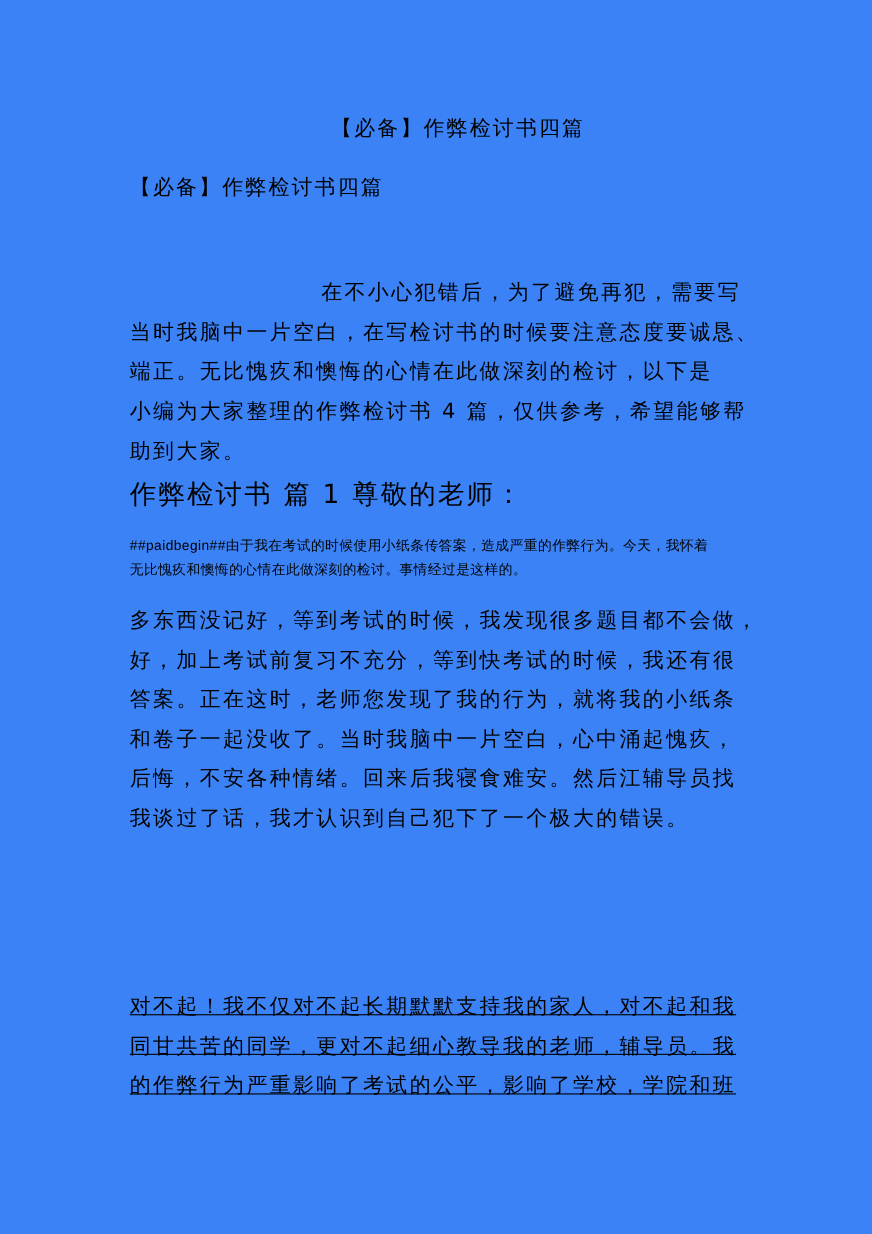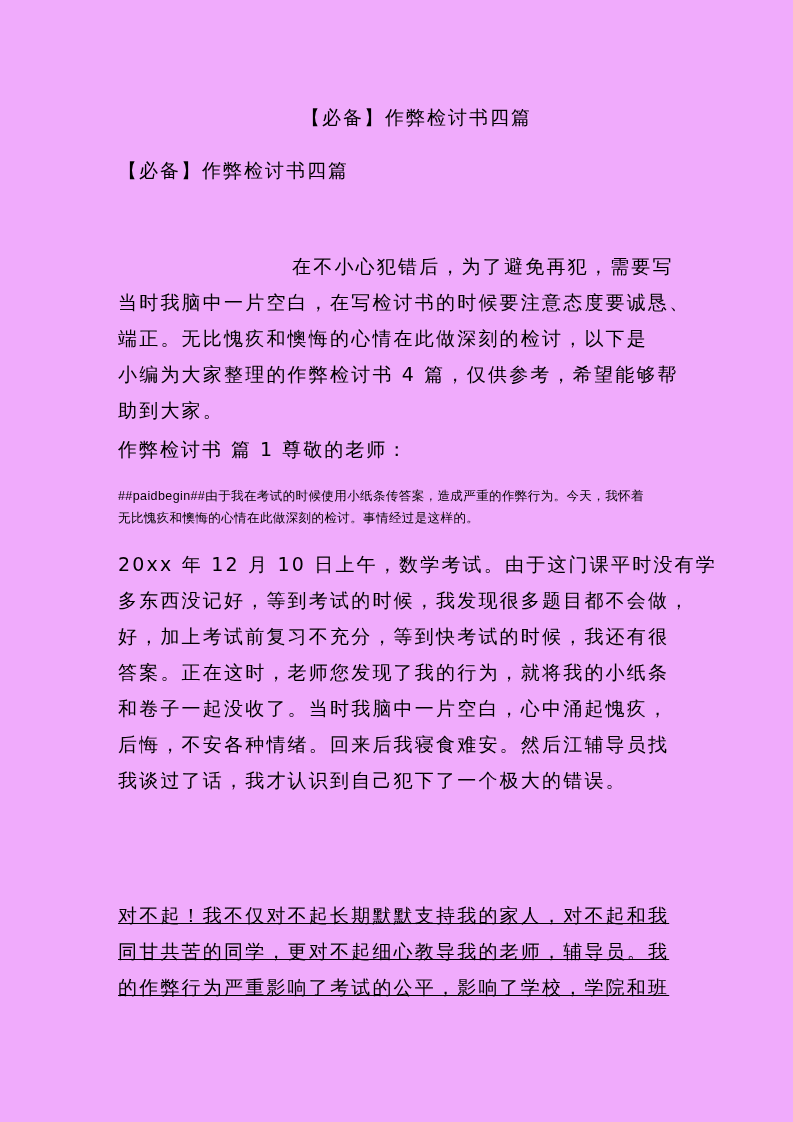--- a/index.html
+++ b/index.html
@@ -13,21 +13,21 @@
       position: relative;
       overflow: hidden;
       color: #000000;
       font-family: "DejaVu Sans", "Liberation Sans", sans-serif;
     }
     .page {
       position: absolute;
       left: 0; top: 0;
       width: 793px;
       height: 1122px;
-      background: #f0abfc;
+      background: #3b82f6;
     }
     .title {
       position: absolute;
       left: 0;
       width: 793px;
       top: 103px;
       text-align: center;
       font-size: 19px;
       letter-spacing: 2px;
       line-height: 28px;
@@ -54,21 +54,21 @@
       display: block;
       white-space: nowrap;
       height: 36px;
     }
     .intro { top: 208px; margin-top: 40px; }
     .intro .line.first { padding-left: 174px; }
     .section-heading {
       position: absolute;
       left: 118px;
       top: 435px;
-      font-size: 19px;
+      font-size: 24px;
       letter-spacing: 2px;
       line-height: 28px;
       white-space: nowrap;
     }
     .small-block {
       position: absolute;
       left: 118px;
       top: 485px;
       width: 570px;
       font-family: "DejaVu Serif", "Liberation Serif", serif;
@@ -103,21 +103,20 @@
   </div>
 
   <div class="section-heading">作弊检讨书  篇 1 尊敬的老师：</div>
 
   <div class="small-block">
     <span class="line"><span class="paid-mark">##paidbegin##</span><span>由于我在考试的时候使用小纸条传答案，造成严重的作弊行为。今天，我怀着</span></span>
     <span class="line">无比愧疚和懊悔的心情在此做深刻的检讨。事情经过是这样的。</span>
   </div>
 
   <div class="body-block p1">
-    <span class="line">20xx 年 12 月 10 日上午，数学考试。由于这门课平时没有学</span>
     <span class="line">多东西没记好，等到考试的时候，我发现很多题目都不会做，</span>
     <span class="line">好，加上考试前复习不充分，等到快考试的时候，我还有很</span>
     <span class="line">答案。正在这时，老师您发现了我的行为，就将我的小纸条</span>
     <span class="line">和卷子一起没收了。当时我脑中一片空白，心中涌起愧疚，</span>
     <span class="line">后悔，不安各种情绪。回来后我寝食难安。然后江辅导员找</span>
     <span class="line">我谈过了话，我才认识到自己犯下了一个极大的错误。</span>
   </div>
 
   <div class="body-block p2">
     <span class="line">对不起！我不仅对不起长期默默支持我的家人，对不起和我</span>

